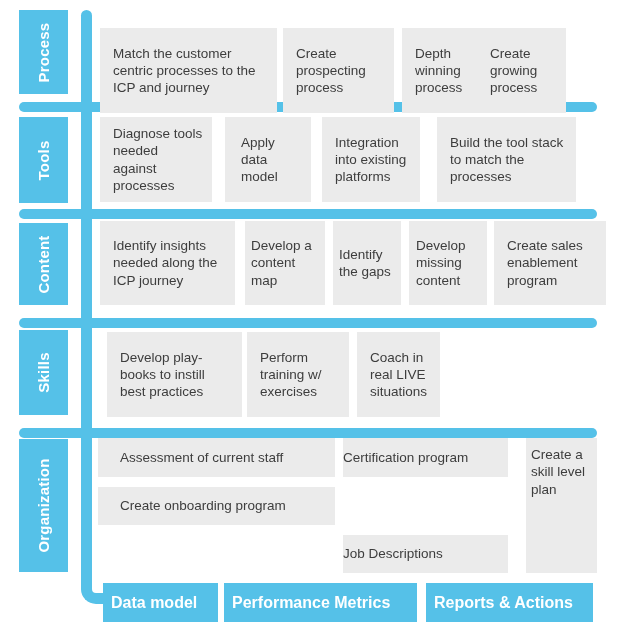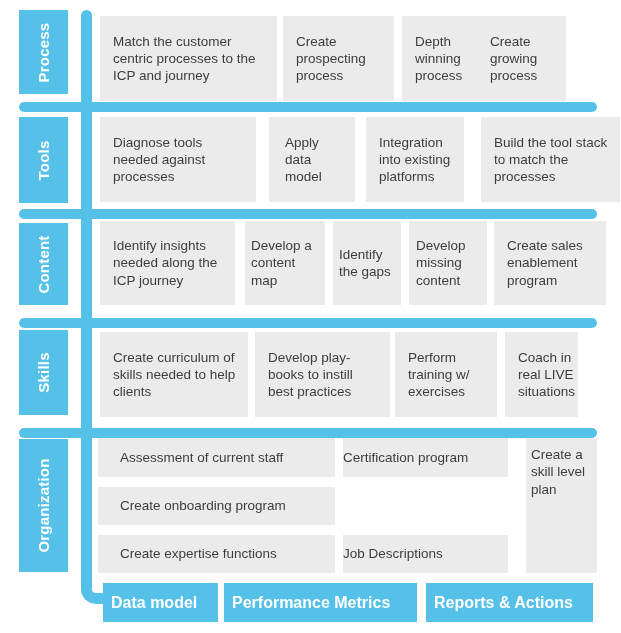--- a/index.html
+++ b/index.html
@@ -82,52 +82,50 @@
   <div class="slabel" style="top:223px;height:82px">
       <span>Content</span>
     </div>
   <div class="slabel" style="top:330px;height:85px">
       <span>Skills</span>
     </div>
   <div class="slabel" style="top:439px;height:133px">
       <span>Organization</span>
     </div>
 
-  <div class="row" style="top:16px;height:85px">
+  <div class="row" style="top:28px;height:85px">
     <div class="box" style="width:177px">Match the customer centric processes to the ICP and journey</div>
     <div class="box" style="width:111px;margin-left:6px">Create prospecting process</div>
     <div class="box" style="width:75px;margin-left:8px">Depth winning process</div>
     <div class="box" style="width:89px;">Create growing process</div>
   </div>
 
   <div class="row" style="top:117px;height:85px">
-    <div class="box" style="width:156px">Diagnose tools needed against processes</div>
+    <div class="box" style="width:112px">Diagnose tools needed against processes</div>
     <div class="box pl8" style="width:86px;margin-left:13px">Apply data model</div>
     <div class="box" style="width:98px;margin-left:11px">Integration into existing platforms</div>
     <div class="box" style="width:139px;margin-left:17px">Build the tool stack to match the processes</div>
   </div>
 
   <div class="row" style="top:221px;height:84px">
     <div class="box" style="width:135px">Identify insights needed along the ICP journey</div>
     <div class="box pl6" style="width:80px;margin-left:10px">Develop a content map</div>
     <div class="box pl6" style="width:68px;margin-left:8px">Identify the gaps</div>
     <div class="box pl7" style="width:78px;margin-left:8px">Develop missing content</div>
     <div class="box" style="width:112px;margin-left:7px">Create sales enablement program</div>
   </div>
 
   <div class="row" style="top:332px;height:85px">
-    <div class="box" style="width:148px">Create curriculum of skills needed to help clients</div>
     <div class="box" style="width:135px;margin-left:7px">Develop play-books to instill best practices</div>
     <div class="box" style="width:102px;margin-left:5px">Perform training w/ exercises</div>
-    <div class="box" style="width:73px;margin-left:8px">Coach in real LIVE situations</div>
+    <div class="box" style="width:83px;margin-left:8px">Coach in real LIVE situations</div>
   </div>
 
   <div class="ob c1" style="top:438px;height:39px">Assessment of current staff</div>
   <div class="ob c1" style="top:487px;height:38px">Create onboarding program</div>
-  <div class="ob c1" style="top:535px;height:38px">Create expertise functions</div>
   <div class="ob c2" style="top:438px;height:39px">Certification program</div>
   <div class="ob c2" style="top:535px;height:38px">Job Descriptions</div>
   <div class="ob tall">Create a skill level plan</div>
 
   <div class="fbox" style="left:103px;width:115px">Data model</div>
   <div class="fbox" style="left:224px;width:193px">Performance Metrics</div>
   <div class="fbox" style="left:426px;width:167px">Reports &amp; Actions</div>
 
 </div>
 

